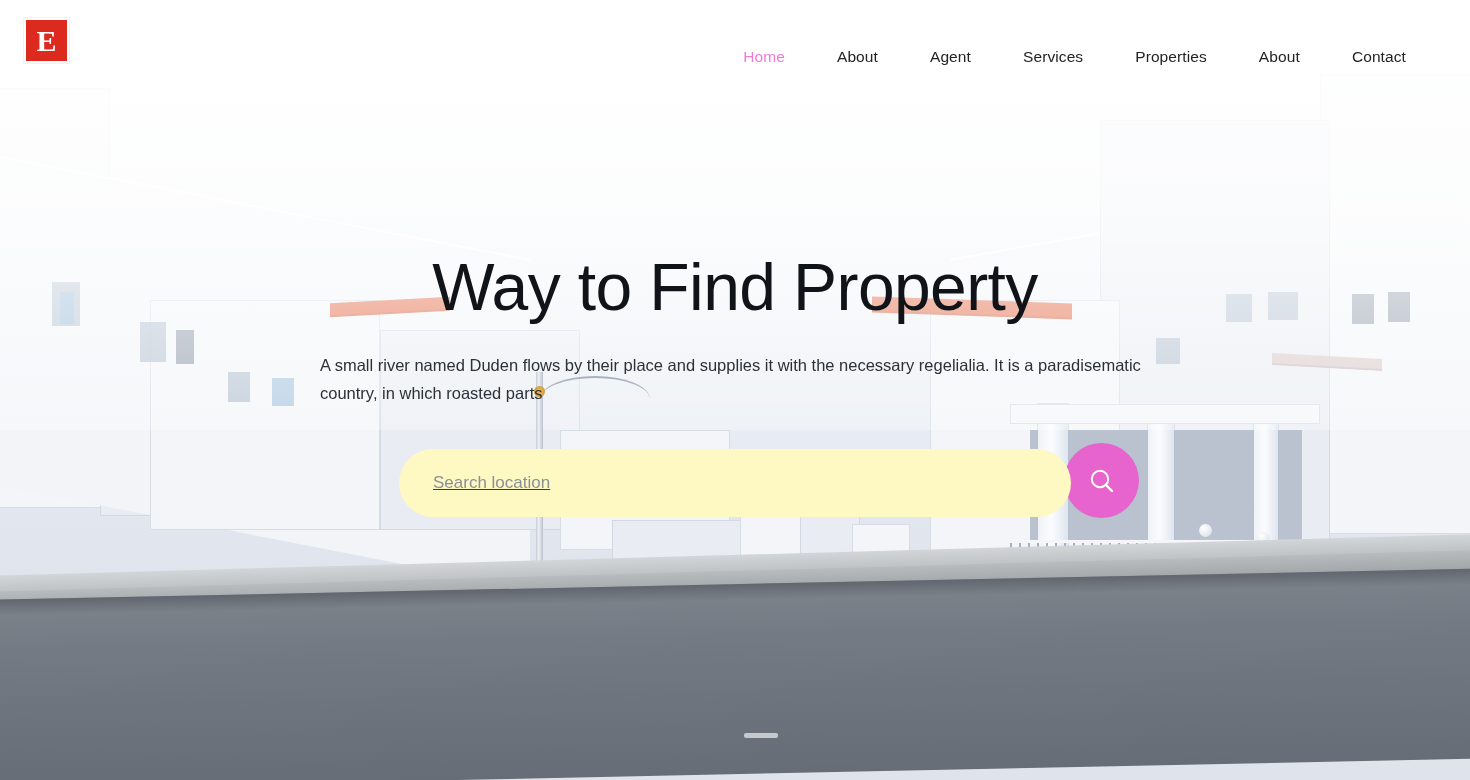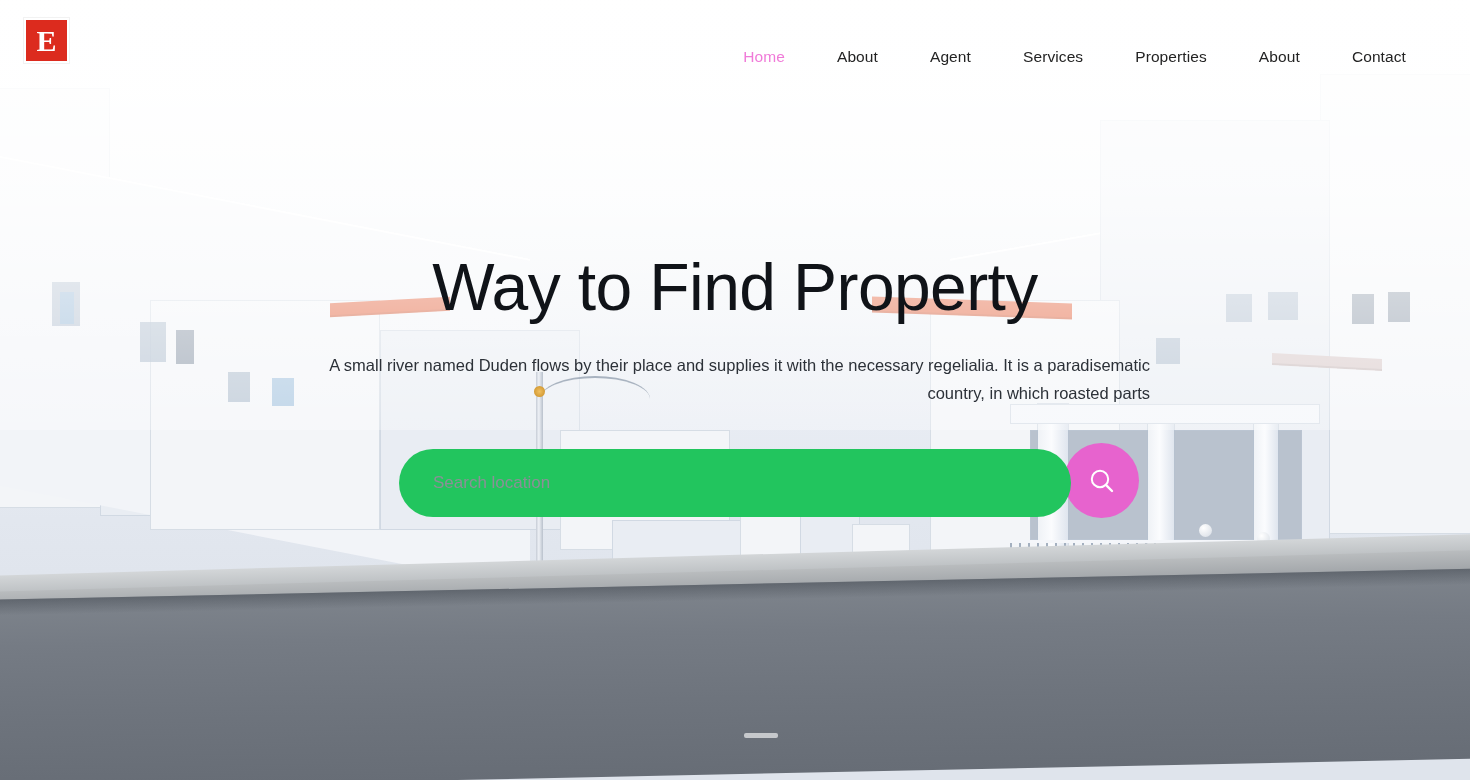--- a/index.html
+++ b/index.html
@@ -320,21 +320,21 @@
     line-height: 1.0;
     color: #101318;
     text-align: center;
     letter-spacing: -.6px;
   }
   .hero-title .l2 { display: block; margin-top: 8px; }
 
   .hero-sub {
     margin-top: 32px;
     width: 830px;
-    text-align: right;
+    text-align: left;
     font-size: 16.5px;
     line-height: 1.68;
     color: #2c3138;
   }
 
   .search-wrap {
     position: relative;
     margin-top: 42px;
     width: 672px;
     height: 68px;
@@ -350,29 +350,30 @@
     display: flex;
     align-items: center;
     justify-content: center;
     z-index: 1;
   }
   .search-btn svg { display: block; }
   .search-field {
     position: absolute;
     left: 0; top: 0;
     width: 672px; height: 68px;
-    background: #22c55e;
+    background: #fef9c3;
     border: none;
     border-radius: 40px;
     outline: none;
     padding: 0 34px;
     font-family: "Liberation Sans", sans-serif;
     font-size: 17px;
     color: #3a3f46;
     z-index: 2;
+    text-decoration: underline;
   }
   .search-field::placeholder { color: #8b9097; }
 
   
   .road-marker {
     position: absolute;
     left: 744px; bottom: 42px;
     width: 34px; height: 5px;
     background: rgba(255,255,255,.62);
     border-radius: 2px;

